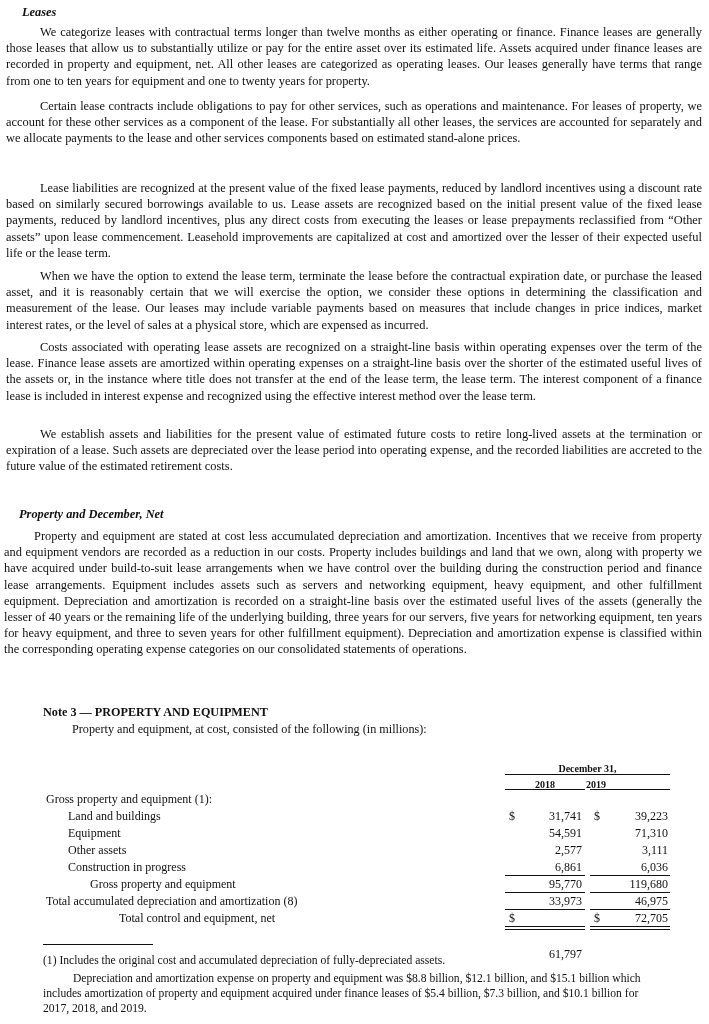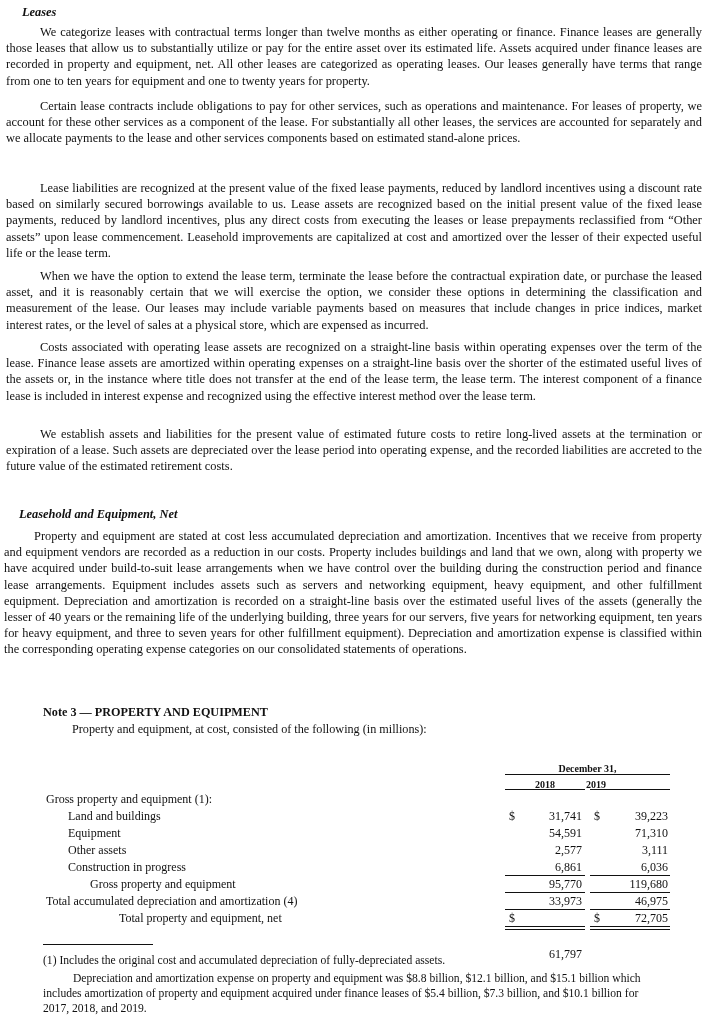--- a/index.html
+++ b/index.html
@@ -25,42 +25,42 @@
 
 <div class="abs heading-it" style="left:22px; top:4px;">Leases</div>
 
 <p class="para" style="top:24px;"><span class="indent"></span><span>We categorize leases with contractual terms longer than twelve months as either operating or finance. Finance leases are generally those leases that allow us to substantially utilize or pay for the entire asset over its estimated life. Assets acquired under finance leases are recorded in property and equipment, net. All other leases are categorized as operating leases. Our leases generally have terms that range from one to ten years for equipment and one to twenty years for property.</span></p>
 <p class="para" style="top:98px;"><span class="indent"></span><span>Certain lease contracts include obligations to pay for other services, such as operations and maintenance. For leases of property, we account for these other services as a component of the lease. For substantially all other leases, the services are accounted for separately and we allocate payments to the lease and other services components based on estimated stand-alone prices.</span></p>
 <p class="para" style="top:180px;"><span class="indent"></span><span>Lease liabilities are recognized at the present value of the fixed lease payments, reduced by landlord incentives using a discount rate based on similarly secured borrowings available to us. Lease assets are recognized based on the initial present value of the fixed lease payments, reduced by landlord incentives, plus any direct costs from executing the leases or lease prepayments reclassified from “Other assets” upon lease commencement. Leasehold improvements are capitalized at cost and amortized over the lesser of their expected useful life or the lease term.</span></p>
 <p class="para" style="top:268px;"><span class="indent"></span><span>When we have the option to extend the lease term, terminate the lease before the contractual expiration date, or purchase the leased asset, and it is reasonably certain that we will exercise the option, we consider these options in determining the classification and measurement of the lease. Our leases may include variable payments based on measures that include changes in price indices, market interest rates, or the level of sales at a physical store, which are expensed as incurred.</span></p>
 <p class="para" style="top:339px;"><span class="indent"></span><span>Costs associated with operating lease assets are recognized on a straight-line basis within operating expenses over the term of the lease. Finance lease assets are amortized within operating expenses on a straight-line basis over the shorter of the estimated useful lives of the assets or, in the instance where title does not transfer at the end of the lease term, the lease term. The interest component of a finance lease is included in interest expense and recognized using the effective interest method over the lease term.</span></p>
 <p class="para" style="top:426px;"><span class="indent"></span><span>We establish assets and liabilities for the present value of estimated future costs to retire long-lived assets at the termination or expiration of a lease. Such assets are depreciated over the lease period into operating expense, and the recorded liabilities are accreted to the future value of the estimated retirement costs.</span></p>
 
-<div class="abs heading-it" style="left:19px; top:506px;">Leasehold and Equipment, Net</div>
+<div class="abs heading-it" style="left:19px; top:506px;">Property and December, Net</div>
 <p class="para" style="top:528px; left:4px; width:698px;"><span class="indent" style="width:30px;"></span><span>Property and equipment are stated at cost less accumulated depreciation and amortization. Incentives that we receive from property and equipment vendors are recorded as a reduction in our costs. Property includes buildings and land that we own, along with property we have acquired under build-to-suit lease arrangements when we have control over the building during the construction period and finance lease arrangements. Equipment includes assets such as servers and networking equipment, heavy equipment, and other fulfillment equipment. Depreciation and amortization is recorded on a straight-line basis over the estimated useful lives of the assets (generally the lesser of 40 years or the remaining life of the underlying building, three years for our servers, five years for networking equipment, ten years for heavy equipment, and three to seven years for other fulfillment equipment). Depreciation and amortization expense is classified within the corresponding operating expense categories on our consolidated statements of operations.</span></p>
 
 <div class="abs note-title" style="left:43px; top:704px;">Note 3 — PROPERTY AND EQUIPMENT</div>
 <div class="abs" style="left:72px; top:721px; font-size:12.2px;">Property and equipment, at cost, consisted of the following (in millions):</div>
 
 <div>
   <div class="hdr" style="left:505px; width:165px; top:761px;">December 31,</div>
   <div class="rule" style="left:505px; width:165px; top:774px;"></div>
   <div class="hdr" style="left:505px; width:80px; top:777px;">2018</div>
   <div class="hdr" style="left:556px; width:80px; top:777px;">2019</div>
   <div class="rule" style="left:505px; width:80px; top:789px;"></div>
   <div class="rule" style="left:590px; width:80px; top:789px;"></div>
 
   <div class="tbl-label" style="left:46px; top:791px;">Gross property and equipment (1):</div>
   <div class="tbl-label" style="left:68px; top:808px;">Land and buildings</div>
   <div class="tbl-label" style="left:68px; top:825px;">Equipment</div>
   <div class="tbl-label" style="left:68px; top:842px;">Other assets</div>
   <div class="tbl-label" style="left:68px; top:859px;">Construction in progress</div>
   <div class="tbl-label" style="left:90px; top:876px;">Gross property and equipment</div>
-  <div class="tbl-label" style="left:46px; top:893px;">Total accumulated depreciation and amortization (4)</div>
-  <div class="tbl-label" style="left:119px; top:910px;">Total property and equipment, net</div>
+  <div class="tbl-label" style="left:46px; top:893px;">Total accumulated depreciation and amortization (8)</div>
+  <div class="tbl-label" style="left:119px; top:910px;">Total control and equipment, net</div>
 
   <div class="dollar" style="left:509px; top:808px;">$</div>
   <div class="num" style="left:520px; width:62px; top:808px;">31,741</div>
   <div class="num" style="left:520px; width:62px; top:825px;">54,591</div>
   <div class="num" style="left:520px; width:62px; top:842px;">2,577</div>
   <div class="num" style="left:520px; width:62px; top:859px;">6,861</div>
   <div class="num" style="left:520px; width:62px; top:876px;">95,770</div>
   <div class="num" style="left:520px; width:62px; top:893px;">33,973</div>
   <div class="dollar" style="left:509px; top:910px;">$</div>
   <div class="num" style="left:520px; width:62px; top:910px;margin-top:36px;">61,797</div>

